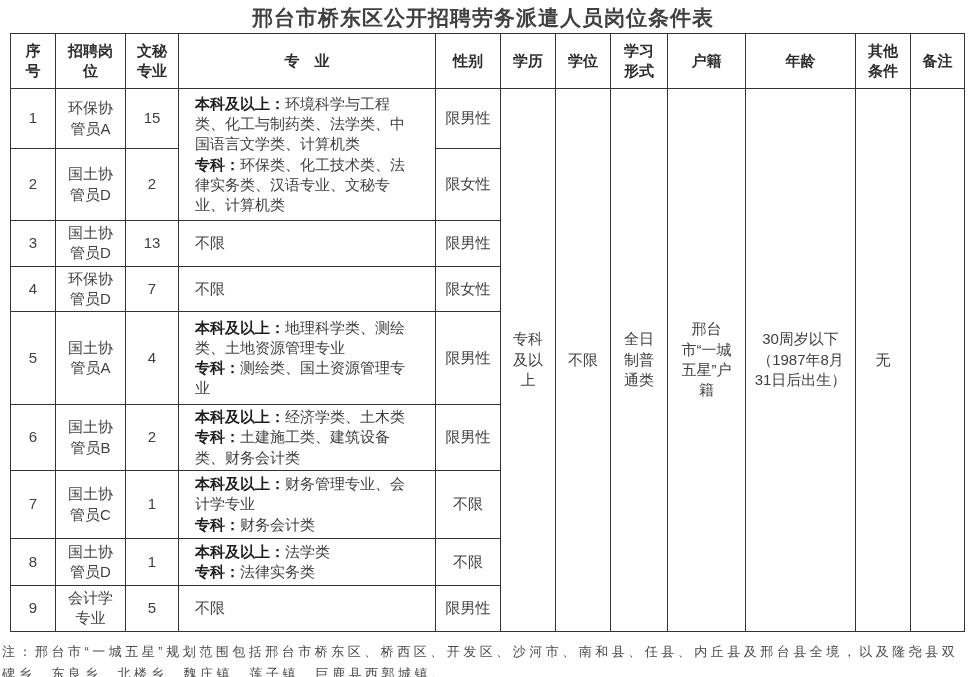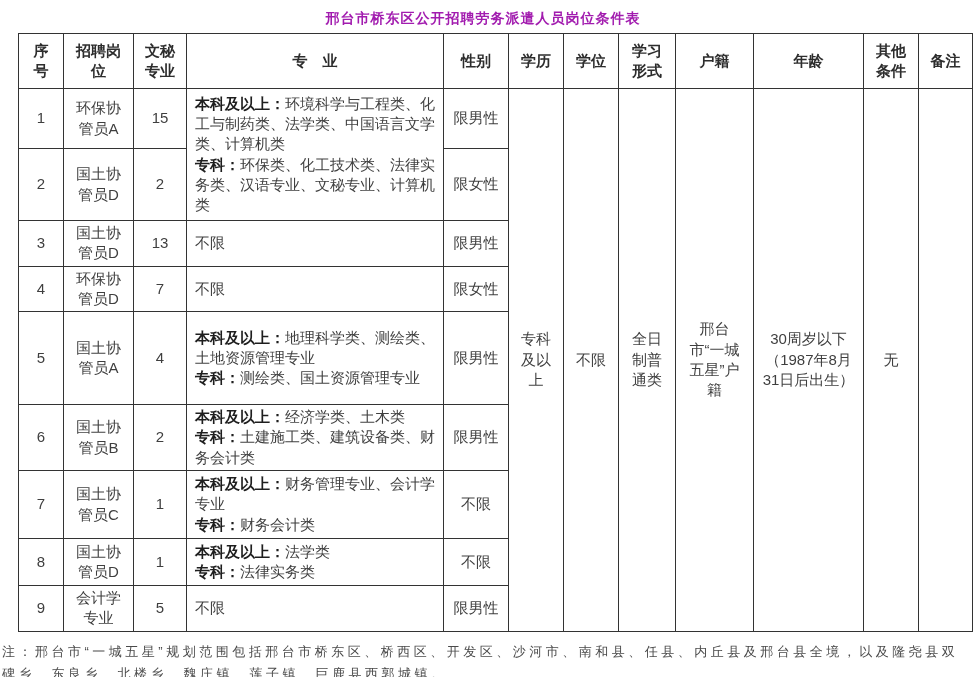--- a/index.html
+++ b/index.html
@@ -2,36 +2,36 @@
 <html><head>
 <meta charset="utf-8">
 <style>
   html,body { margin:0; padding:0; }
   body {
     width:974px; height:677px; background:#ffffff;
     font-family:"Liberation Sans","DejaVu Sans",sans-serif;
     color:#3f3f3f; overflow:hidden;
   }
   .title {
-    text-align:center; font-size:14px; font-weight:bold; color:#a21caf;
+    text-align:center; font-size:21px; font-weight:bold; color:#404040;
     margin:6px 8px 3px 0; letter-spacing:1px; line-height:24px;
   }
   table.job {
     border-collapse:collapse; table-layout:fixed;
-    width:954px; margin-left:18px;
+    width:954px; margin-left:10px;
   }
   table.job th, table.job td {
     border:1px solid #333333; vertical-align:middle;
     font-size:15px; line-height:1.35; overflow:hidden;
   }
   table.job th {
     font-weight:bold; color:#2d2d2d; text-align:center; padding:2px 8px;
   }
   table.job td { text-align:center; padding:2px 8px; }
-  table.job td.major { text-align:left; padding:2px 8px; }
+  table.job td.major { text-align:left; padding:2px 16px; }
   .b { font-weight:bold; color:#1e1e1e; }
   .note {
     font-size:13px; color:#4a4a4a; letter-spacing:3.5px;
     line-height:1.7; margin:9px 2px 0 2px;
   }
 </style>
 </head>
 <body>
 
 <div class="title">邢台市桥东区公开招聘劳务派遣人员岗位条件表</div>

